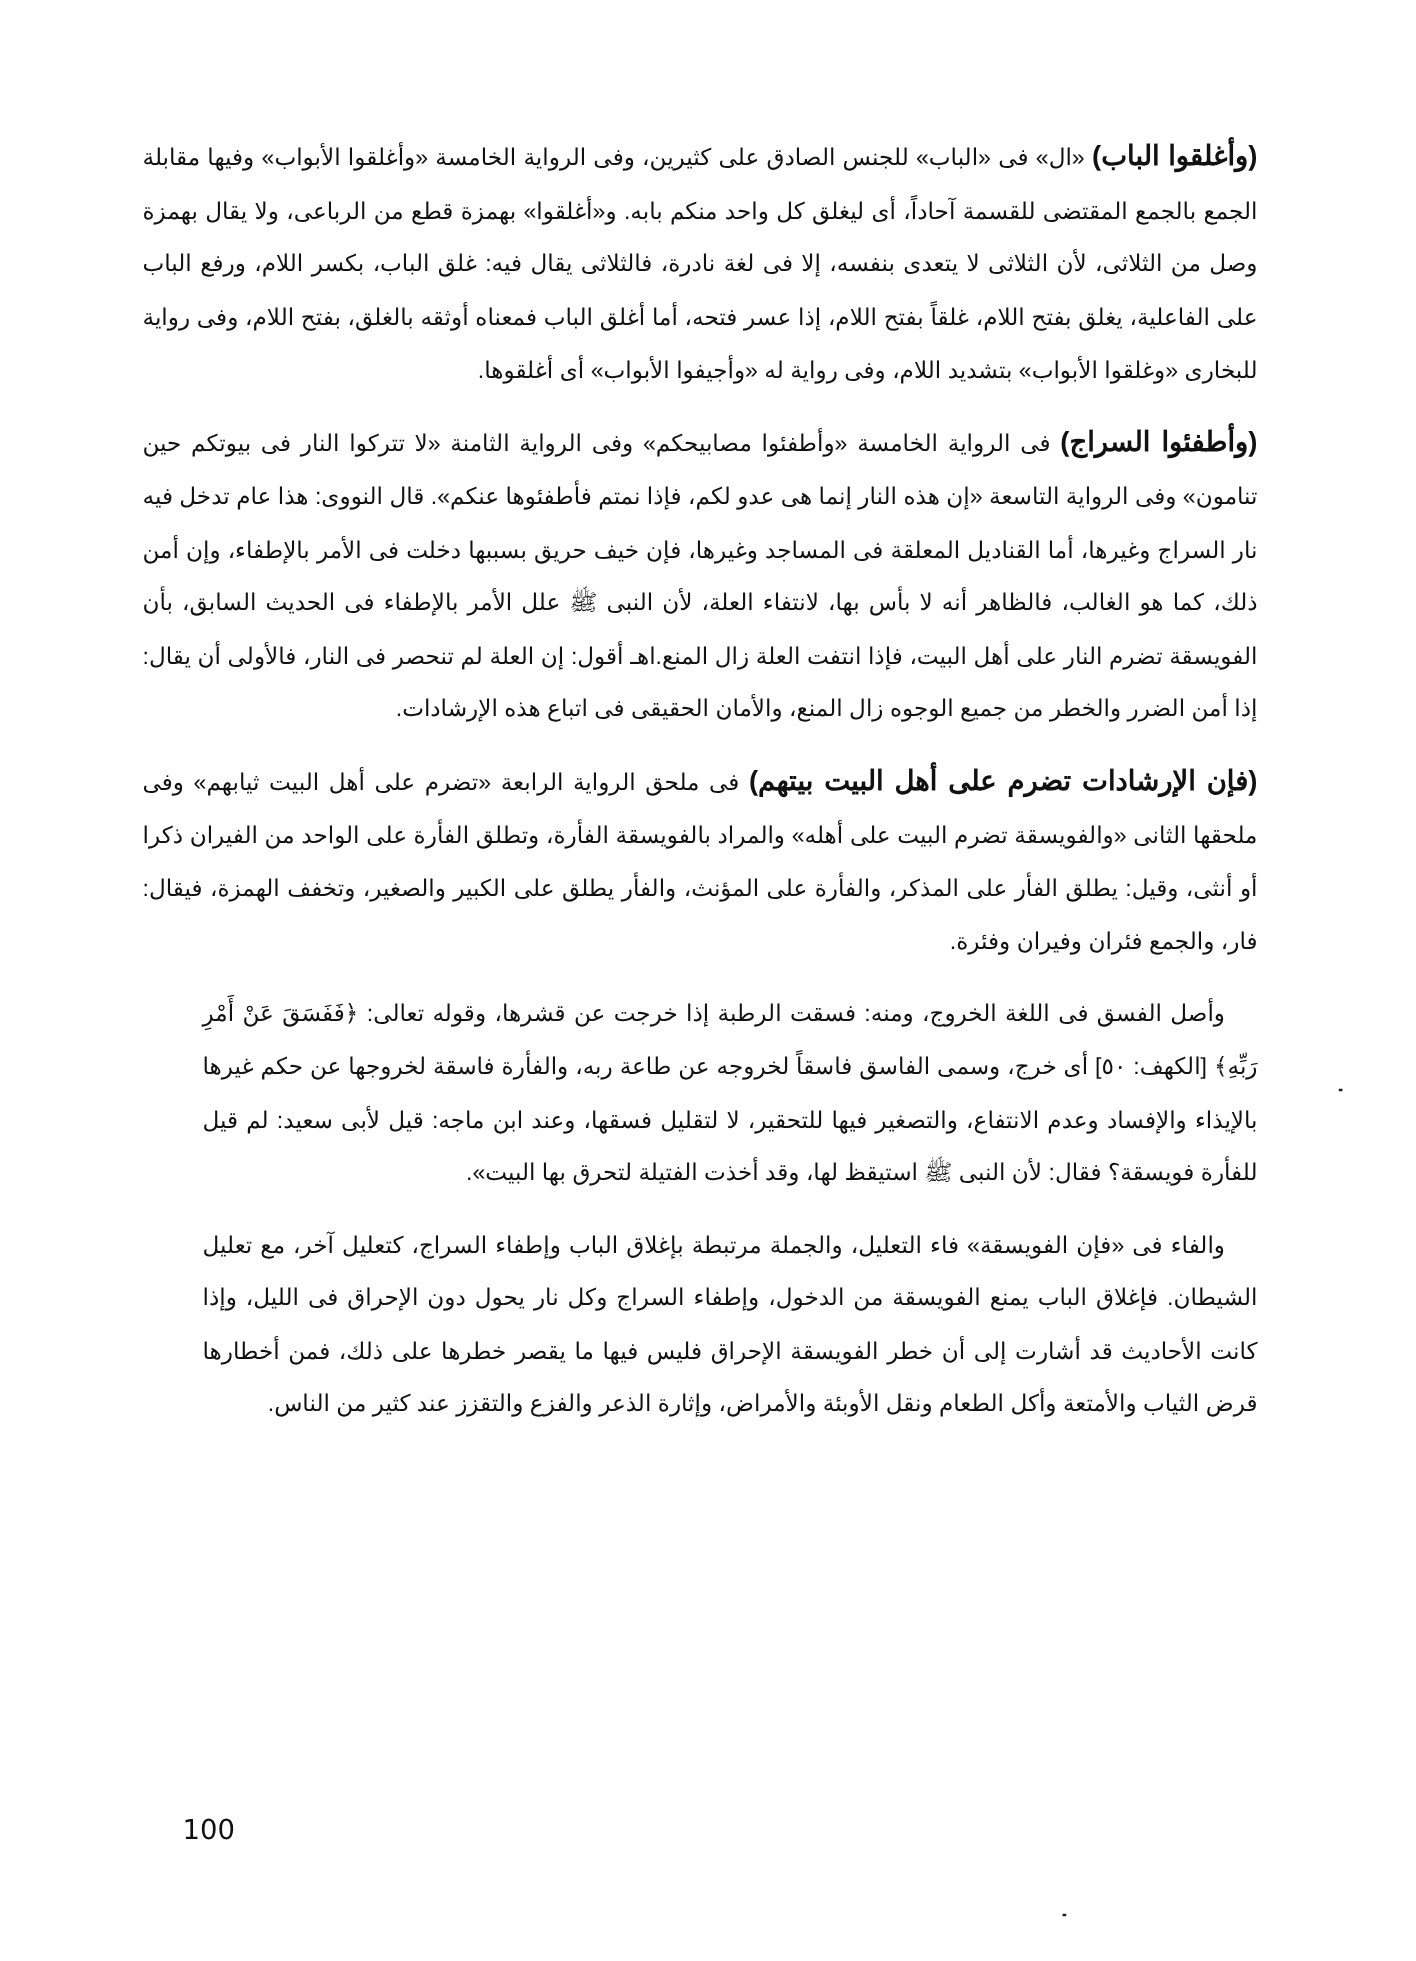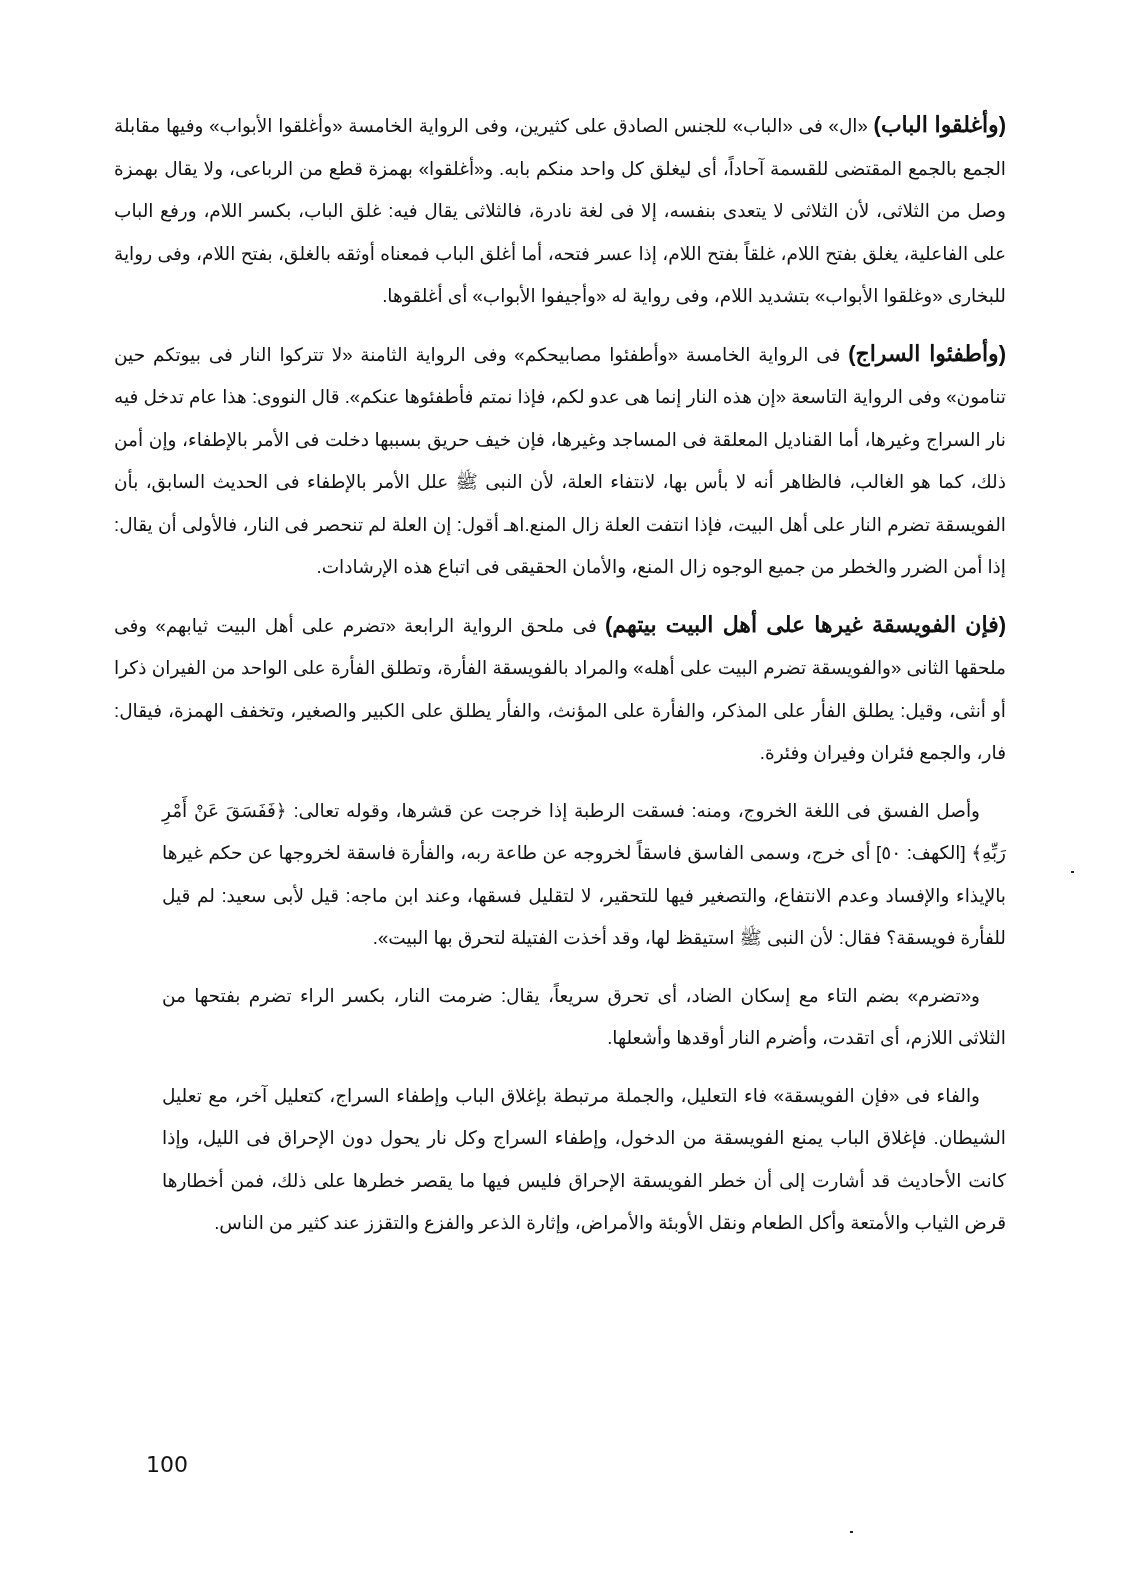--- a/index.html
+++ b/index.html
@@ -15,27 +15,24 @@
 <body>
 
 <div class="page">
   <p class="para">
     <span class="hl">(وأغلقوا الباب)</span><span> «ال» فى «الباب» للجنس الصادق على كثيرين، وفى الرواية الخامسة «وأغلقوا الأبواب» وفيها مقابلة الجمع بالجمع المقتضى للقسمة آحاداً، أى ليغلق كل واحد منكم بابه. و«أغلقوا» بهمزة قطع من الرباعى، ولا يقال بهمزة وصل من الثلاثى، لأن الثلاثى لا يتعدى بنفسه، إلا فى لغة نادرة، فالثلاثى يقال فيه: غلق الباب، بكسر اللام، ورفع الباب على الفاعلية، يغلق بفتح اللام، غلقاً بفتح اللام، إذا عسر فتحه، أما أغلق الباب فمعناه أوثقه بالغلق، بفتح اللام، وفى رواية للبخارى «وغلقوا الأبواب» بتشديد اللام، وفى رواية له «وأجيفوا الأبواب» أى أغلقوها.</span>
   </p>
   <p class="para">
     <span class="hl">(وأطفئوا السراج)</span><span> فى الرواية الخامسة «وأطفئوا مصابيحكم» وفى الرواية الثامنة «لا تتركوا النار فى بيوتكم حين تنامون» وفى الرواية التاسعة «إن هذه النار إنما هى عدو لكم، فإذا نمتم فأطفئوها عنكم». قال النووى: هذا عام تدخل فيه نار السراج وغيرها، أما القناديل المعلقة فى المساجد وغيرها، فإن خيف حريق بسببها دخلت فى الأمر بالإطفاء، وإن أمن ذلك، كما هو الغالب، فالظاهر أنه لا بأس بها، لانتفاء العلة، لأن النبى ﷺ علل الأمر بالإطفاء فى الحديث السابق، بأن الفويسقة تضرم النار على أهل البيت، فإذا انتفت العلة زال المنع.اهـ أقول: إن العلة لم تنحصر فى النار، فالأولى أن يقال: إذا أمن الضرر والخطر من جميع الوجوه زال المنع، والأمان الحقيقى فى اتباع هذه الإرشادات.</span>
   </p>
   <p class="para">
-    <span class="hl">(فإن الفويسقة غيرها على أهل البيت بيتهم)</span><span> فى ملحق الرواية الرابعة «تضرم على أهل البيت ثيابهم» وفى ملحقها الثانى «والفويسقة تضرم البيت على أهله» والمراد بالفويسقة الفأرة، وتطلق الفأرة على الواحد من الفيران ذكرا أو أنثى، وقيل: يطلق الفأر على المذكر، والفأرة على المؤنث، والفأر يطلق على الكبير والصغير، وتخفف الهمزة، فيقال: فار، والجمع فئران وفيران وفئرة.</span>
+    <span class="hl">(فإن الإرشادات تضرم على أهل البيت بيتهم)</span><span> فى ملحق الرواية الرابعة «تضرم على أهل البيت ثيابهم» وفى ملحقها الثانى «والفويسقة تضرم البيت على أهله» والمراد بالفويسقة الفأرة، وتطلق الفأرة على الواحد من الفيران ذكرا أو أنثى، وقيل: يطلق الفأر على المذكر، والفأرة على المؤنث، والفأر يطلق على الكبير والصغير، وتخفف الهمزة، فيقال: فار، والجمع فئران وفيران وفئرة.</span>
   </p>
   <p class="para indent">
     <span>وأصل الفسق فى اللغة الخروج، ومنه: فسقت الرطبة إذا خرجت عن قشرها، وقوله تعالى: ﴿فَفَسَقَ عَنْ أَمْرِ رَبِّهِ﴾ [الكهف: ٥٠] أى خرج، وسمى الفاسق فاسقاً لخروجه عن طاعة ربه، والفأرة فاسقة لخروجها عن حكم غيرها بالإيذاء والإفساد وعدم الانتفاع، والتصغير فيها للتحقير، لا لتقليل فسقها، وعند ابن ماجه: قيل لأبى سعيد: لم قيل للفأرة فويسقة؟ فقال: لأن النبى ﷺ استيقظ لها، وقد أخذت الفتيلة لتحرق بها البيت».</span>
-  </p>
-  <p class="para indent">
-    <span>و«تضرم» بضم التاء مع إسكان الضاد، أى تحرق سريعاً، يقال: ضرمت النار، بكسر الراء تضرم بفتحها من الثلاثى اللازم، أى اتقدت، وأضرم النار أوقدها وأشعلها.</span>
   </p>
   <p class="para indent">
     <span>والفاء فى «فإن الفويسقة» فاء التعليل، والجملة مرتبطة بإغلاق الباب وإطفاء السراج، كتعليل آخر، مع تعليل الشيطان. فإغلاق الباب يمنع الفويسقة من الدخول، وإطفاء السراج وكل نار يحول دون الإحراق فى الليل، وإذا كانت الأحاديث قد أشارت إلى أن خطر الفويسقة الإحراق فليس فيها ما يقصر خطرها على ذلك، فمن أخطارها قرض الثياب والأمتعة وأكل الطعام ونقل الأوبئة والأمراض، وإثارة الذعر والفزع والتقزز عند كثير من الناس.</span>
   </p>
 </div>
 
 <div class="pagenum">100</div>
 <div class="speck" style="left:1071px; top:871px;"></div>
 <div class="speck" style="left:850px; top:1531px;"></div>
 

